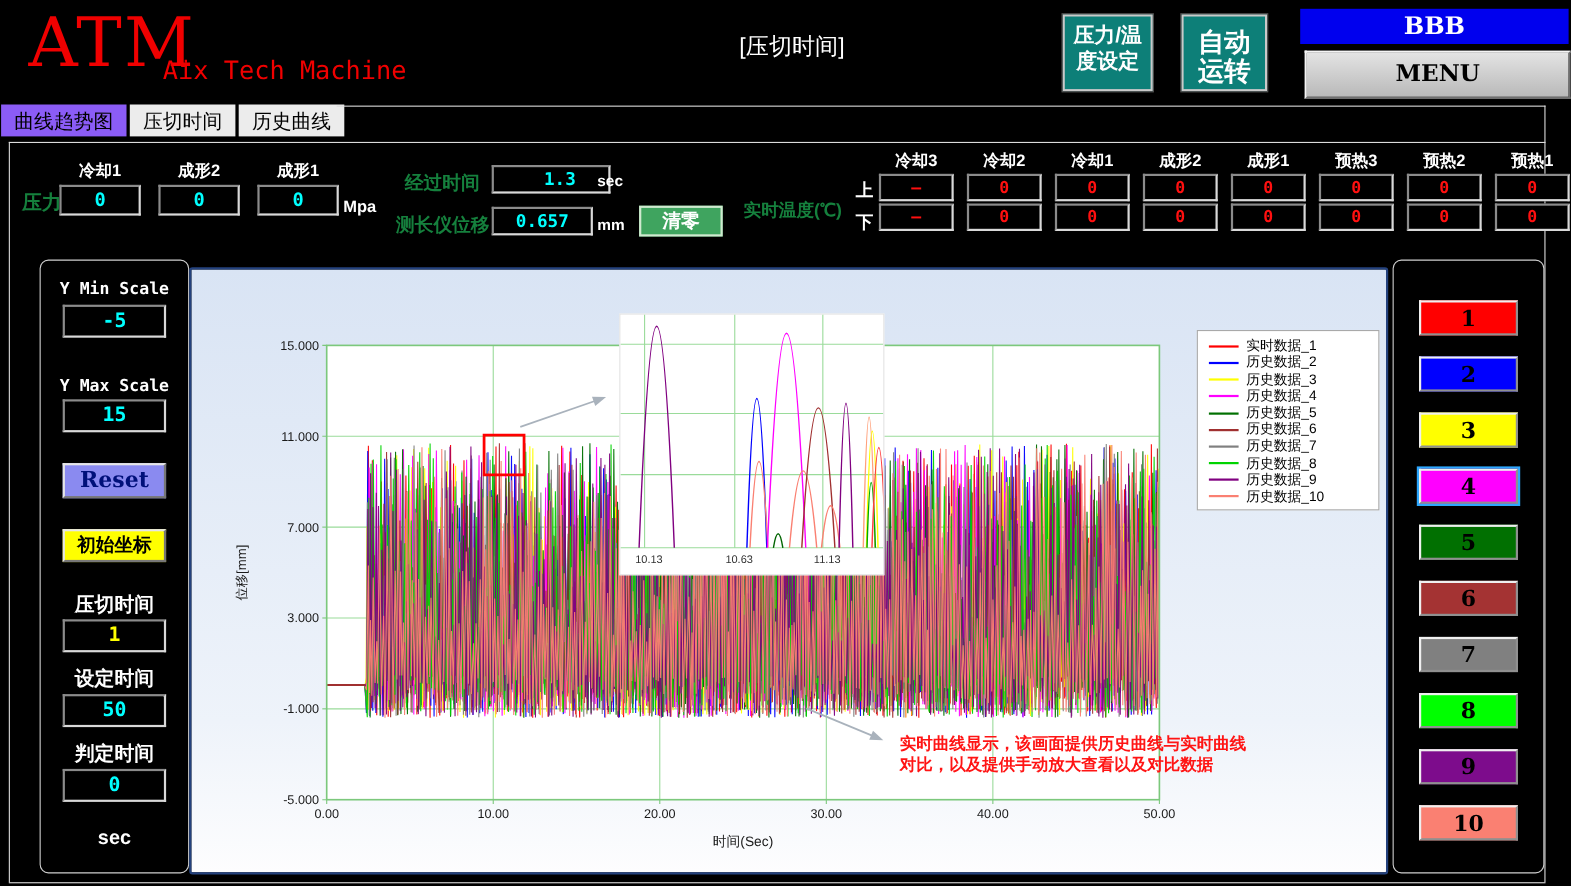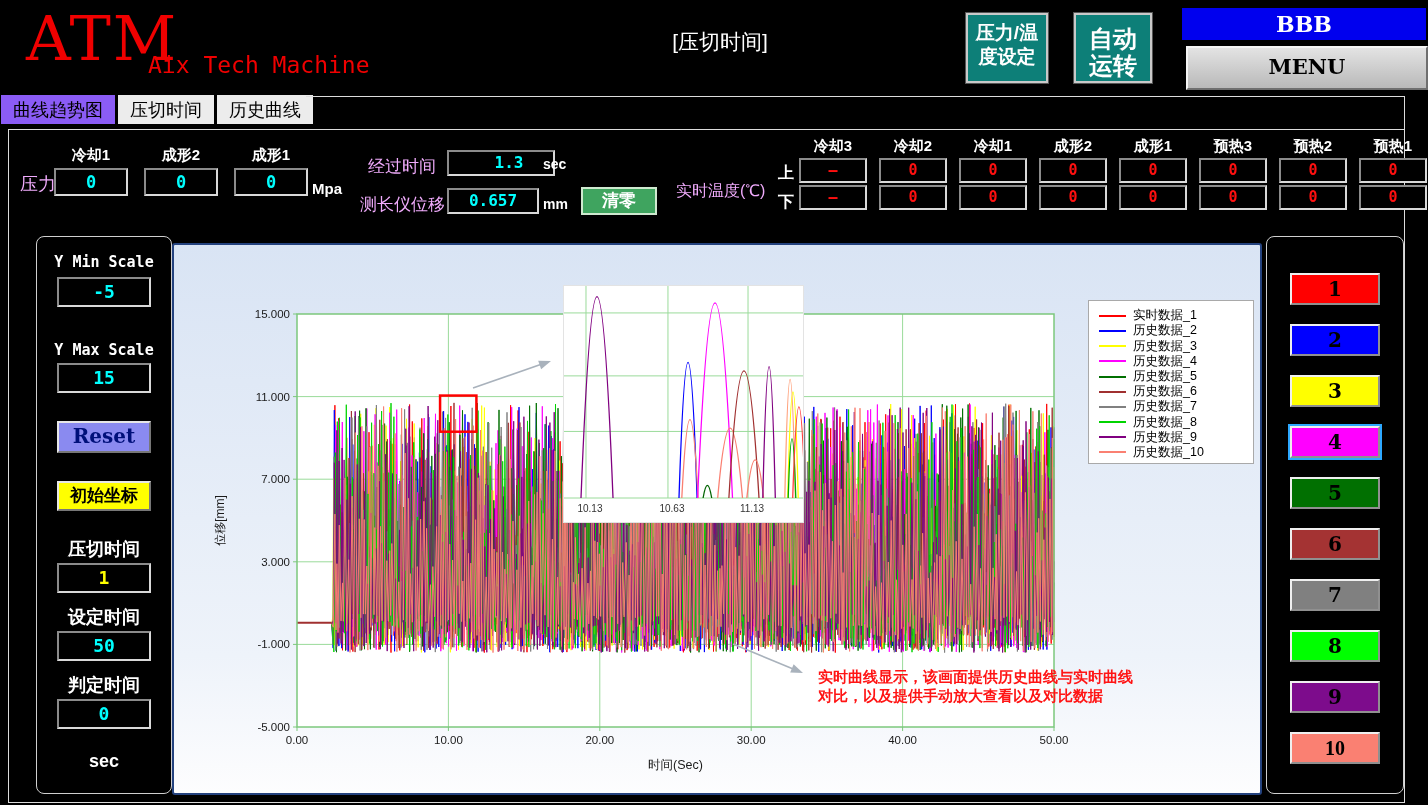--- a/index.html
+++ b/index.html
@@ -23,21 +23,21 @@
   #tabbar{left:1px;top:95px;height:30px;}
   .tab{display:inline-block;height:26px;padding:3px 12px 0 12px;margin-right:3px;font-size:18px;
        color:#000;background:#ececec;cursor:pointer;}
   .tab.active{background:#8b5cf6;}
   
   .fline{background:#dcdcdc;}
   
   .val-box{background:#000;border:2px solid;border-color:#8b8b8b #d9d9d9 #d9d9d9 #8b8b8b;
      text-align:center;font-family:"DejaVu Sans Mono",monospace;font-weight:bold;}
   .cyan{color:#00ffff;}
-  .lbl{font-weight:normal;color:#f0abfc;}
+  .lbl{font-weight:bold;color:#15803d;}
   
   #pressure-label{left:20px;top:172px;font-size:18px;}
   #pressure-channels{left:46px;top:146px;}
   .pchan{display:inline-block;width:90px;text-align:center;vertical-align:top;}
   .pchan .nm{font-size:15px;font-weight:bold;height:20px;}
   .pchan .val-box{width:70px;height:24px;margin:2px auto 0;font-size:17px;line-height:24px;}
   #mpa{left:312px;top:180px;font-size:15px;font-weight:bold;}
   #elapsed-label{left:368px;top:155px;font-size:17px;}
   #elapsed-box{left:447px;top:150px;width:88px;height:22px;font-size:16px;line-height:22px;padding-left:16px;}
   #elapsed-unit{left:543px;top:156px;font-size:14px;font-weight:bold;}
@@ -252,14 +252,14 @@
 <div class="abs" id="right-panel">
     <div class="cbtn" style="background: rgb(255, 0, 0); margin-top: 36px;">1</div>
     <div class="cbtn" style="background: rgb(0, 0, 255);">2</div>
     <div class="cbtn" style="background: rgb(255, 255, 0);">3</div>
     <div class="cbtn sel" style="background: rgb(255, 0, 255);">4</div>
     <div class="cbtn" style="background: rgb(1, 112, 1);">5</div>
     <div class="cbtn" style="background: rgb(164, 51, 51);">6</div>
     <div class="cbtn" style="background: rgb(128, 128, 128);">7</div>
     <div class="cbtn" style="background: rgb(0, 255, 0);">8</div>
     <div class="cbtn" style="background: rgb(125, 12, 140);">9</div>
-    <div class="cbtn" style="background: rgb(250, 128, 114); font-family: Liberation Serif, serif;">10</div>
+    <div class="cbtn" style="background: rgb(250, 128, 114);">10</div>
   </div>
 
 </body></html>

